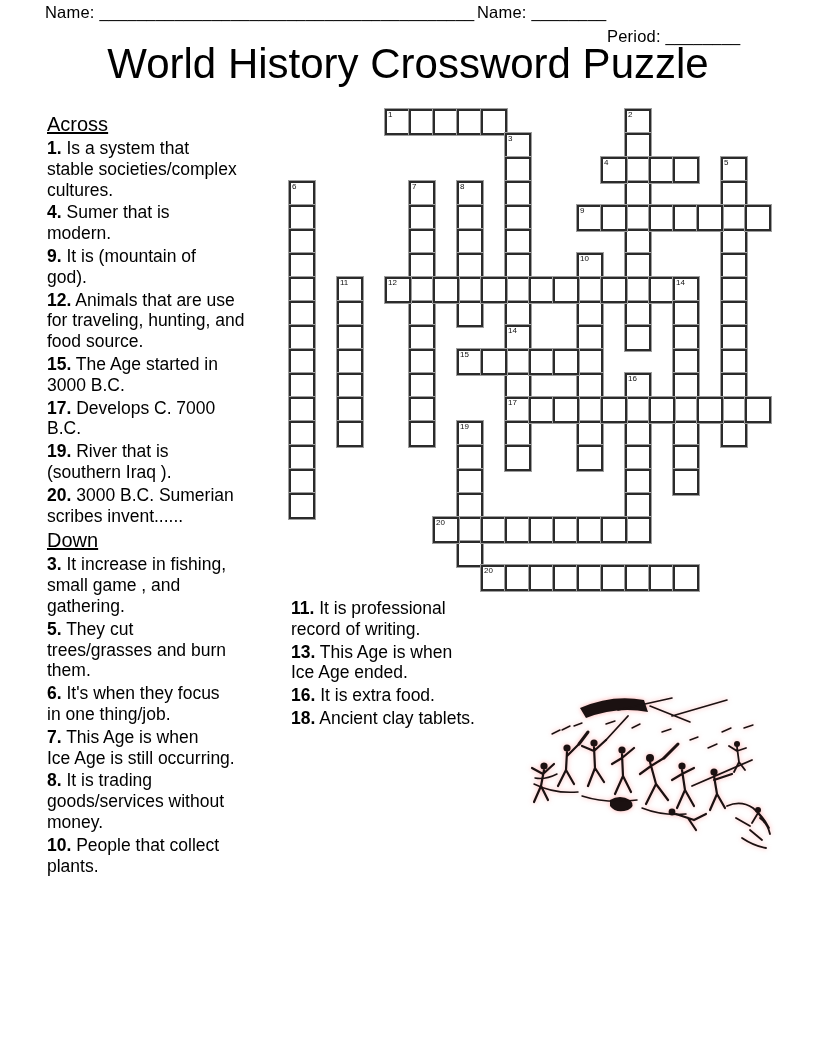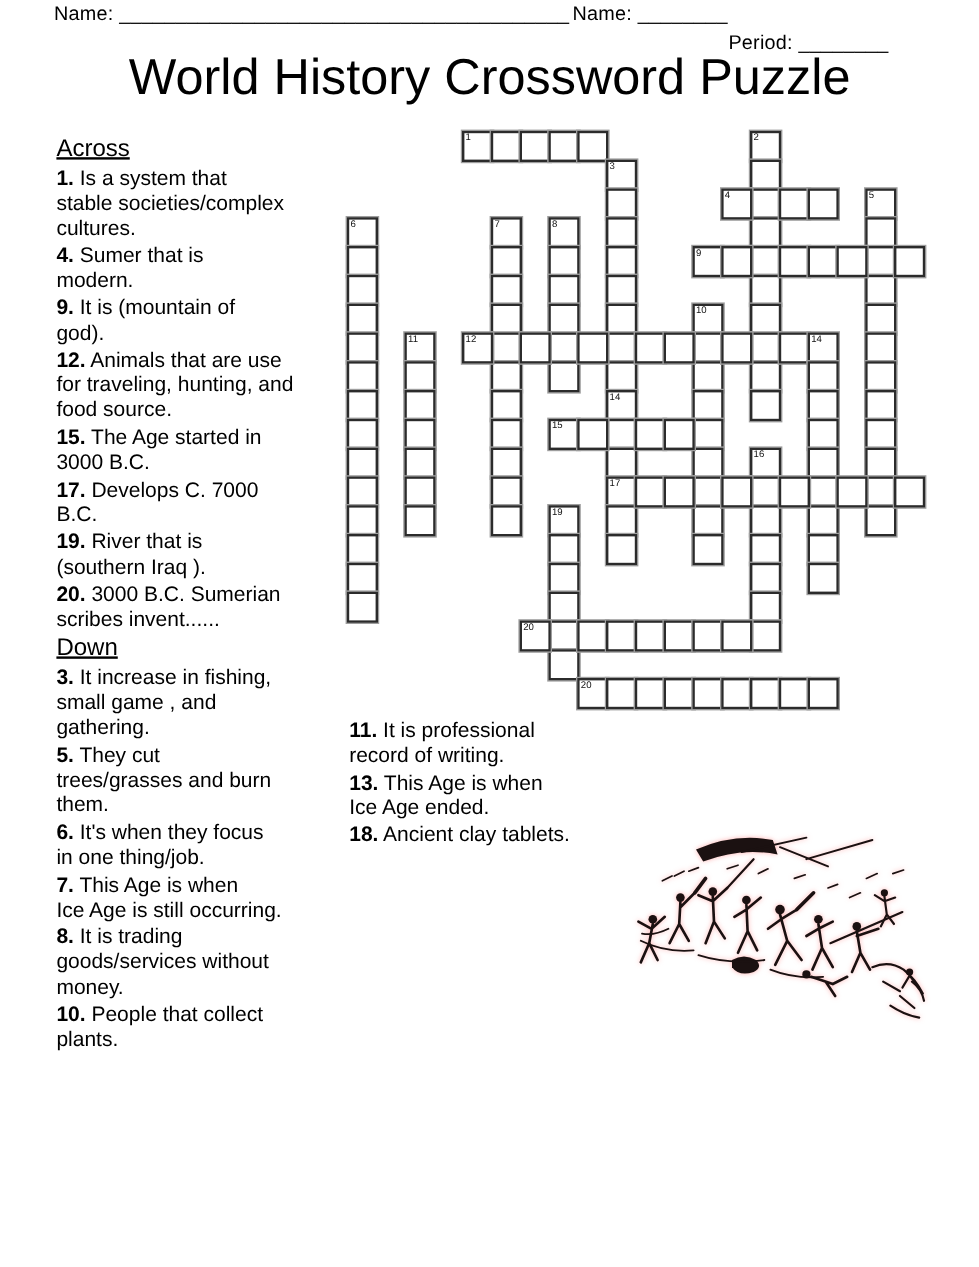--- a/index.html
+++ b/index.html
@@ -61,20 +61,21 @@
         <p><b>7.</b> This Age is when<br>Ice Age is still occurring.</p>
         <p><b>8.</b> It is trading<br>goods/services without<br>money.</p>
         <p><b>10.</b> People that collect<br>plants.</p>
       </div>
   </div>
 
   <div class="clue-col mid">
     <div>
         <p><b>11.</b> It is professional<br>record of writing.</p>
         <p><b>13.</b> This Age is when<br>Ice Age ended.</p>
+        <p><b>16.</b> It is extra food.</p>
         <p><b>18.</b> Ancient clay tablets.</p>
       </div>
   </div>
 
   <div class="grid">
       <div class="cell" style="left: 95px; top: -1px;">
         <span class="n">1</span>
       </div>
       <div class="cell" style="left: 119px; top: -1px;"></div>
       <div class="cell" style="left: 143px; top: -1px;"></div>

